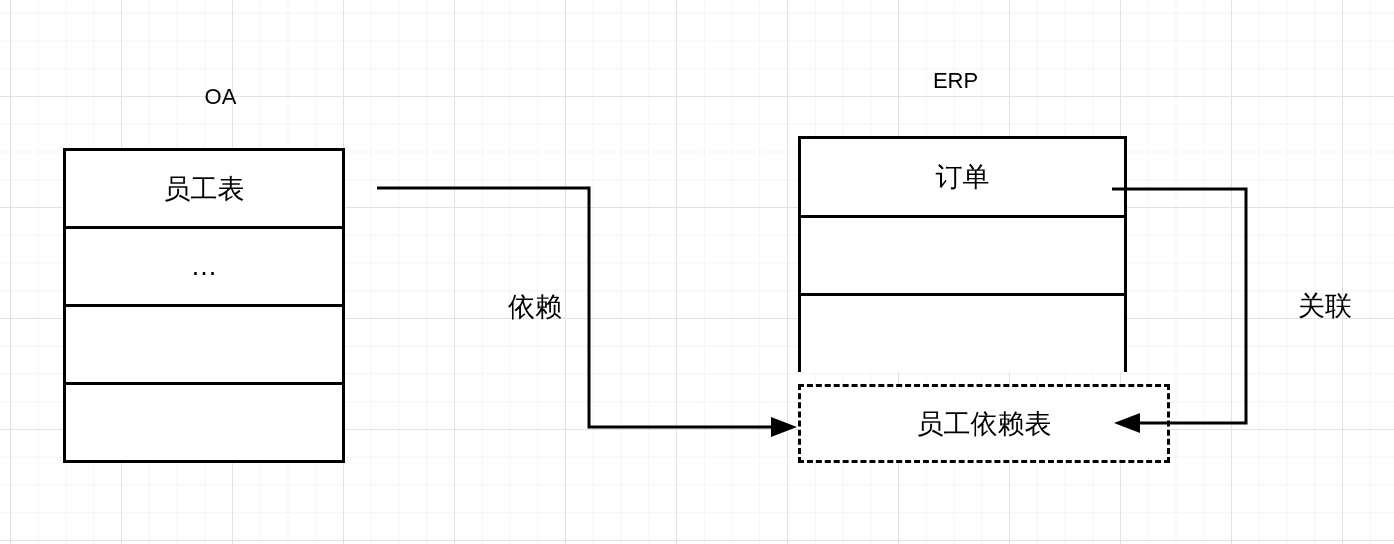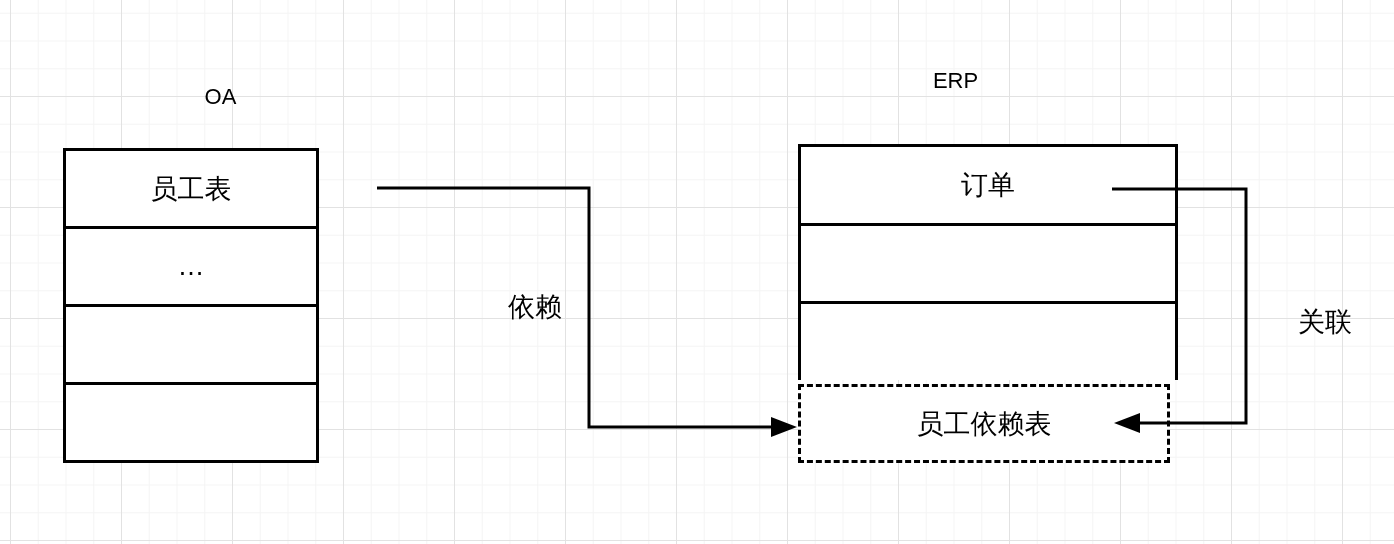--- a/index.html
+++ b/index.html
@@ -80,28 +80,28 @@
   }
 </style>
 </head>
 <body>
 
 <div class="canvas">
 
   <div class="sys-title" style="left:63px; top:80px;">OA</div>
   <div class="sys-title" style="left:798px; top:64px;">ERP</div>
 
-  <div class="table" style="left:63px; top:148px; width:256px; height:315px;text-align:right;">
+  <div class="table" style="left:63px; top:148px; width:282px; height:315px;text-align:right;">
     <div class="row">员工表</div>
     <div class="row">…</div>
     <div class="row"></div>
     <div class="row"></div>
   </div>
 
-  <div class="table open-bottom" style="left:798px; top:144px; width:380px; height:236px;justify-content:space-between;">
+  <div class="table open-bottom" style="left:798px; top:136px; width:329px; height:236px;justify-content:space-between;">
     <div class="row">订单</div>
     <div class="row"></div>
     <div class="row"></div>
   </div>
 
   <div class="dashed-box" style="left:798px; top:384px; width:372px; height:79px;">员工依赖表</div>
 
   <svg class="wires" width="1394" height="544" viewBox="0 0 1394 544">
 
     <g>
@@ -109,15 +109,15 @@
       <polygon points="797,427 771,417 771,437" fill="#000000"></polygon>
     </g>
 
     <g>
       <polyline points="1112,189 1246,189 1246,423 1138,423" fill="none" stroke="#000000" stroke-width="3"></polyline>
       <polygon points="1114,423 1140,413 1140,433" fill="#000000"></polygon>
     </g>
   </svg>
 
   <div class="edge-label" style="left:535px; top:307px;">依赖</div>
-  <div class="edge-label" style="left:1325px; top:322px;">关联</div>
+  <div class="edge-label" style="left:1325px; top:306px;">关联</div>
 
 </div>
 
 </body></html>

